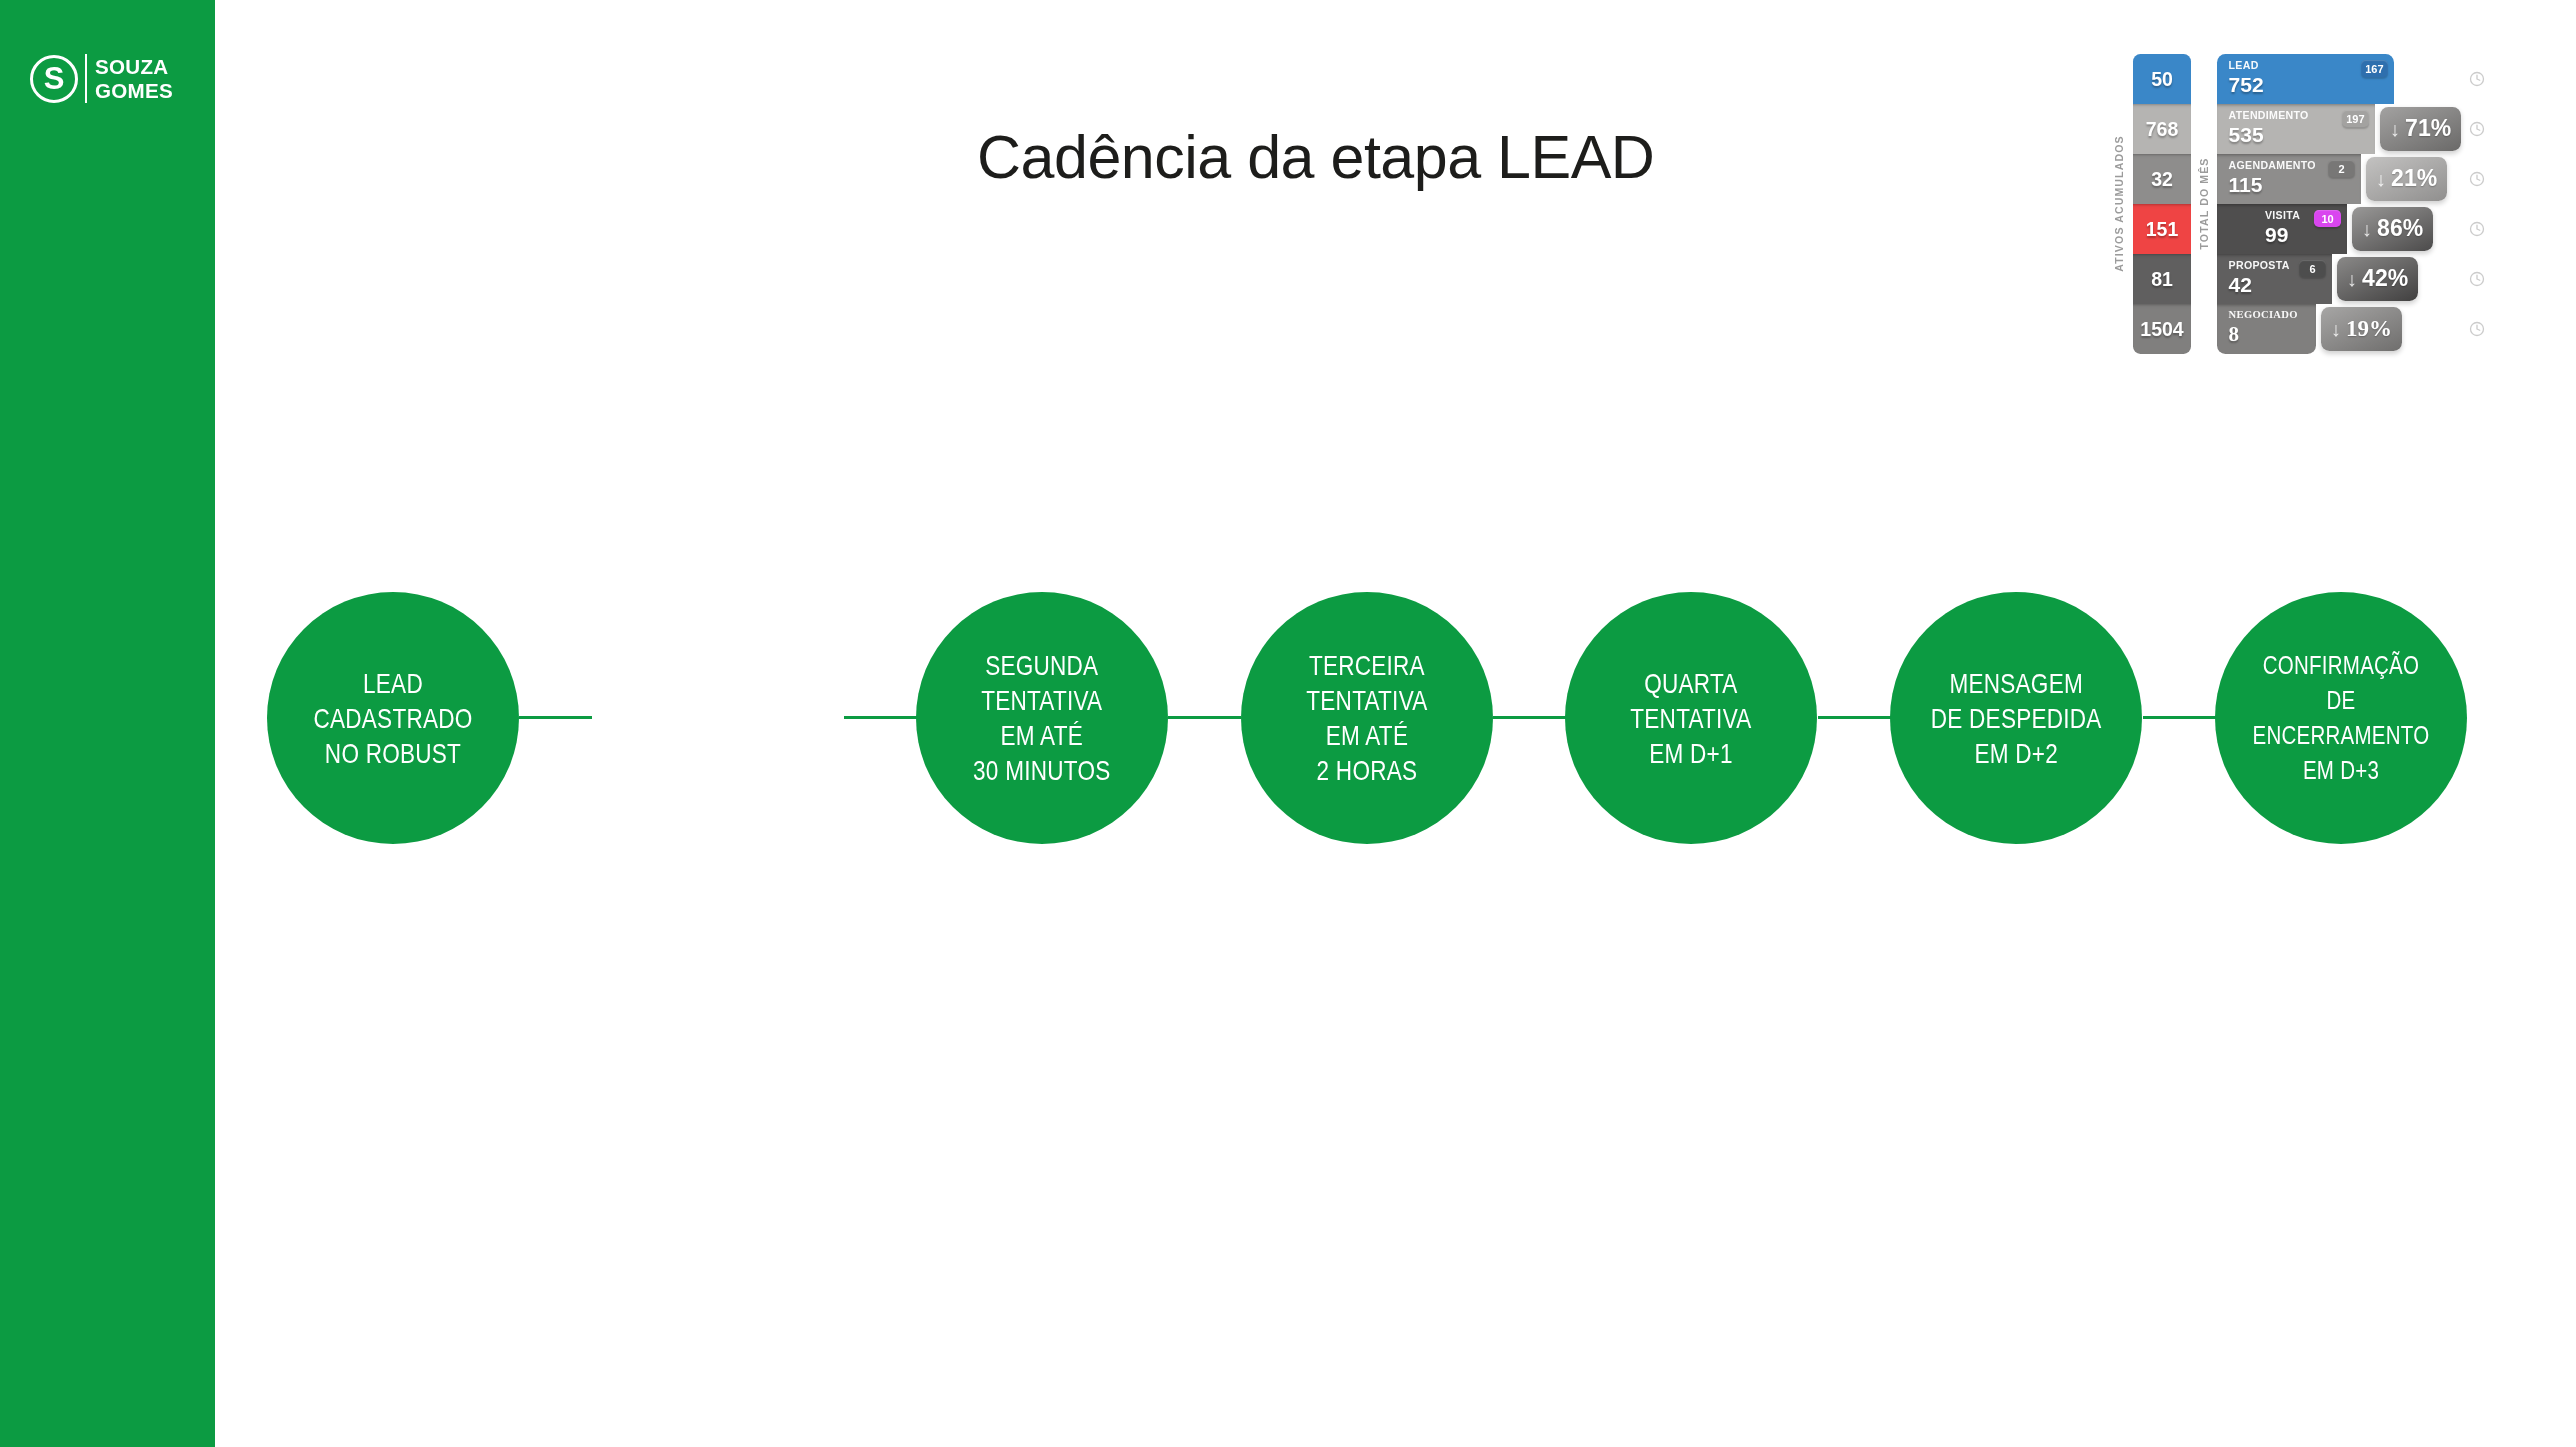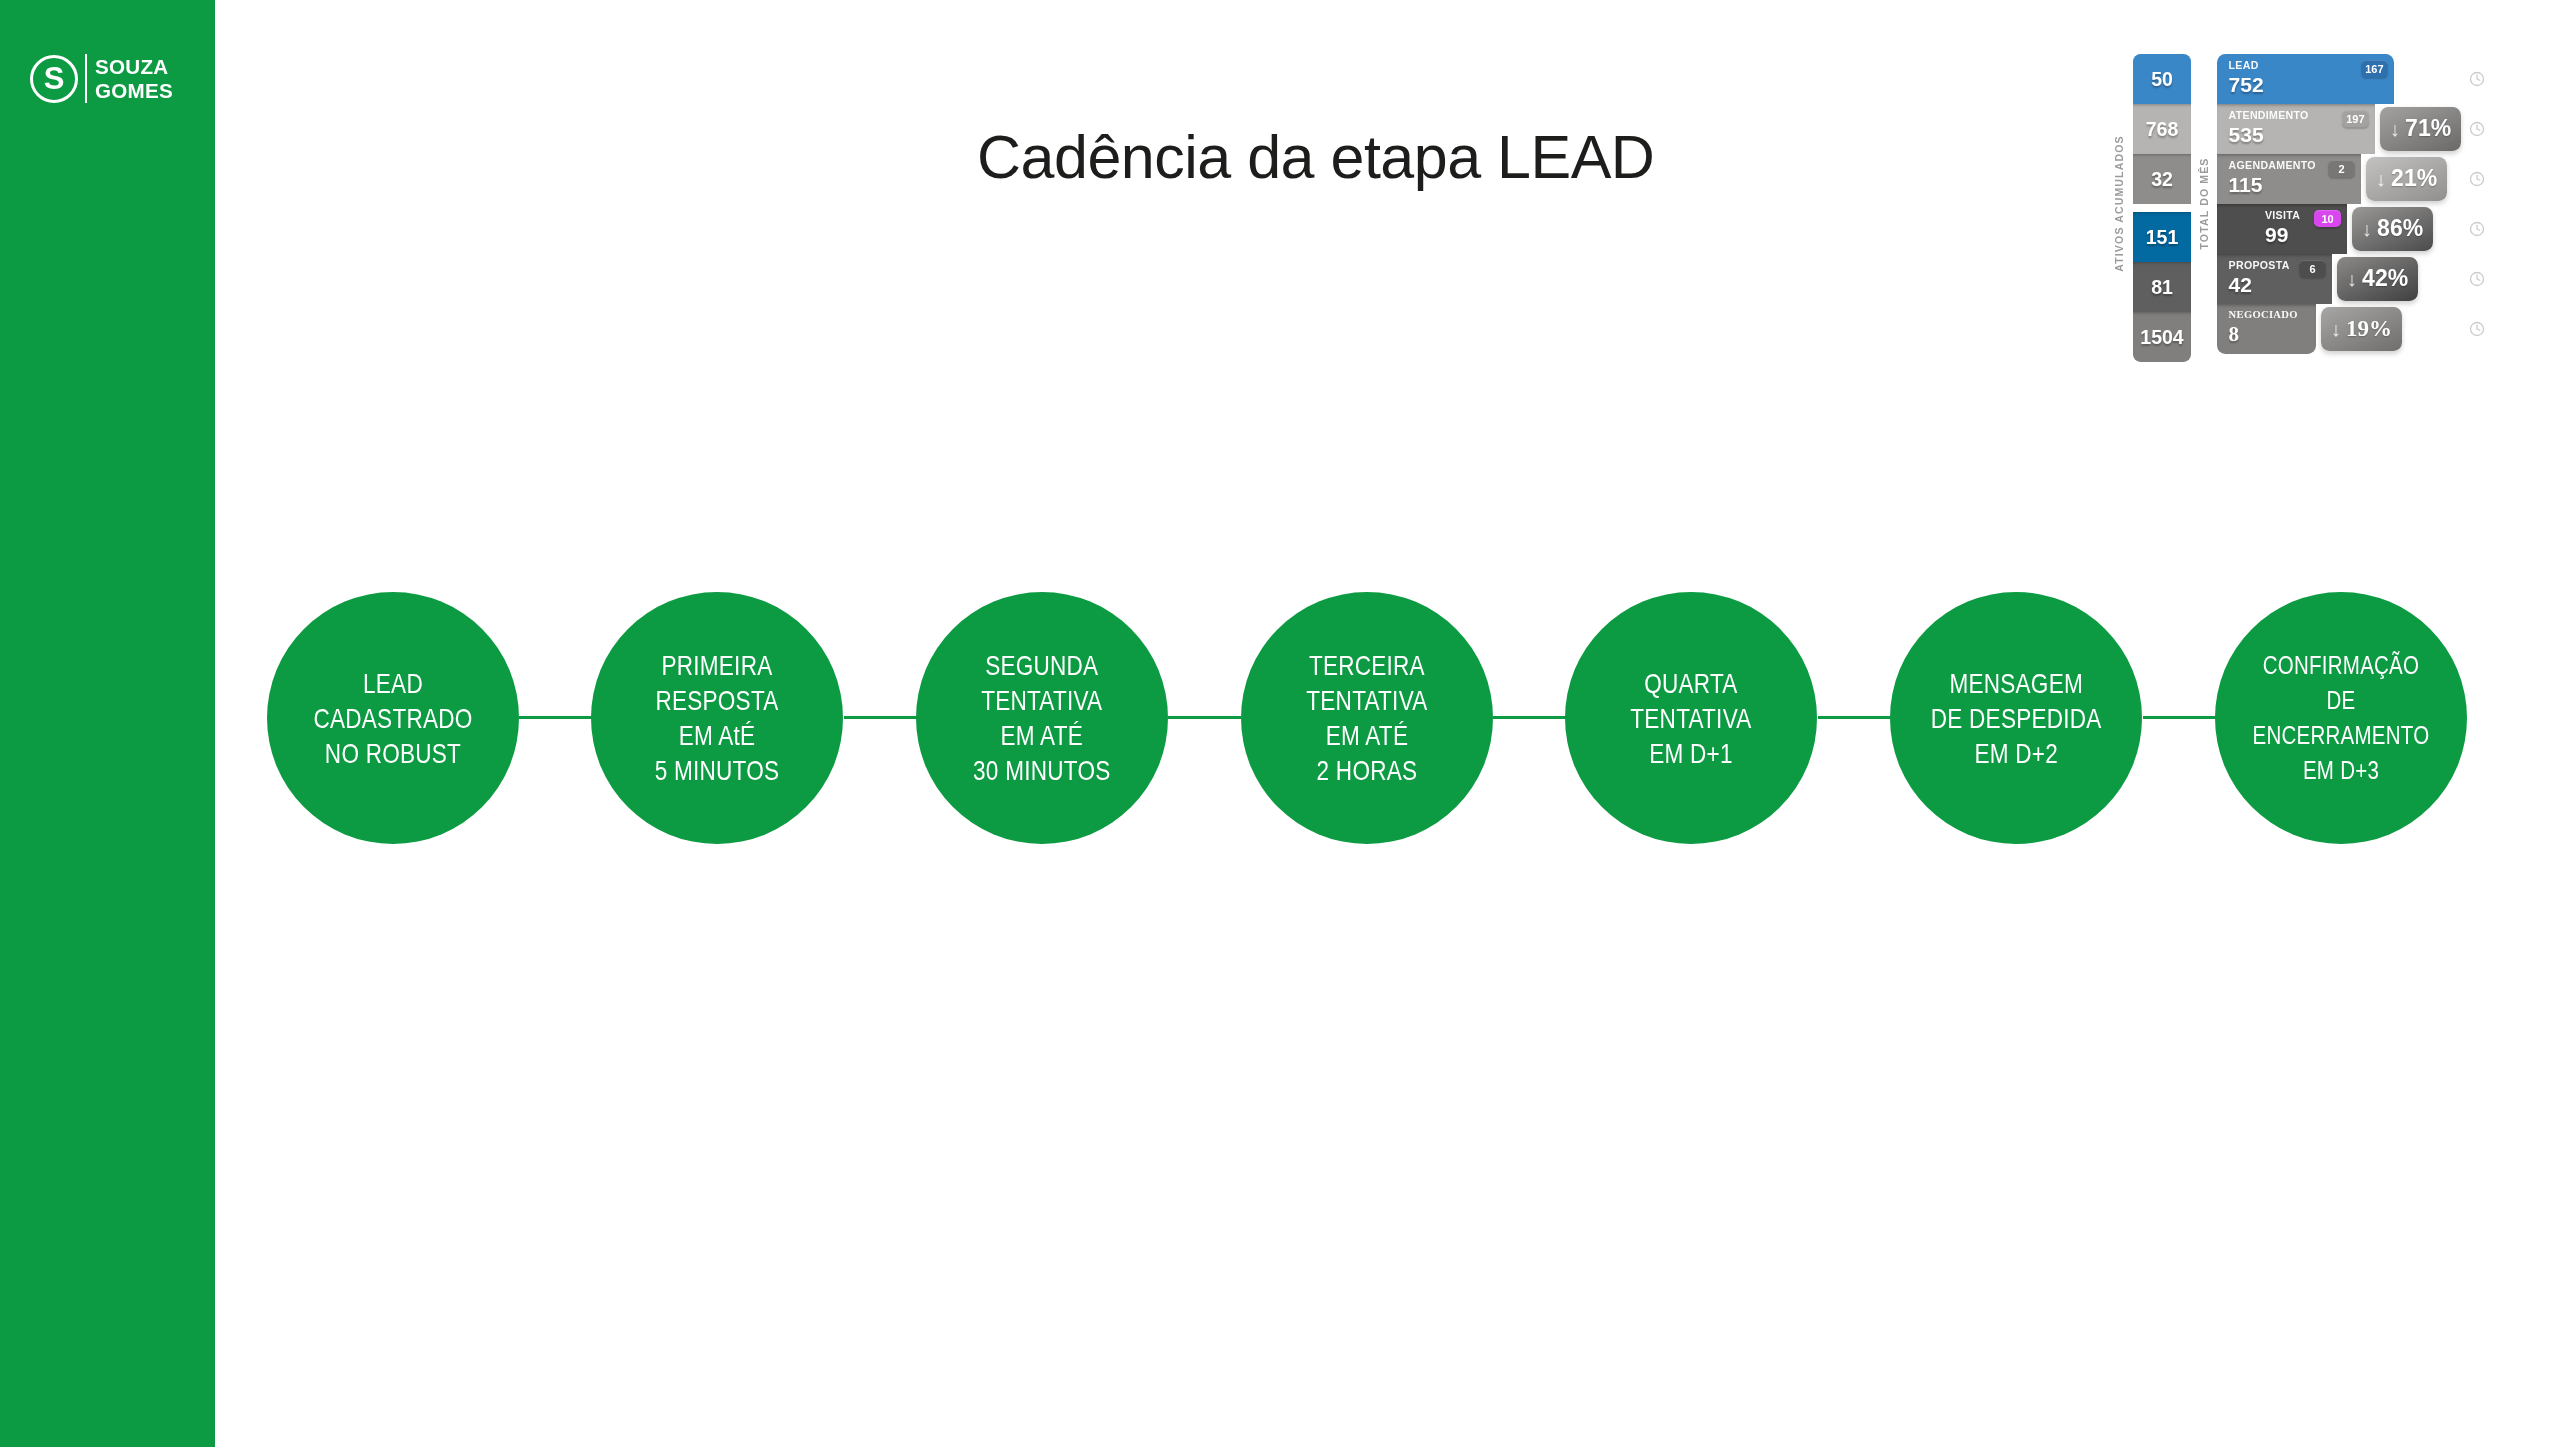--- a/index.html
+++ b/index.html
@@ -97,26 +97,20 @@
   </div>
 
   <div class="title">Cadência da etapa LEAD</div>
 
   <div class="step step-1" style="left:267px">
       <span class="step-label">LEAD
 CADASTRADO
 NO ROBUST</span>
     </div>
   <div class="connector" style="left:519px"></div>
-  <div class="step step-2" style="left:591px">
-      <span class="step-label">PRIMEIRA
-RESPOSTA
-EM AtÉ
-5 MINUTOS</span>
-    </div>
   <div class="connector" style="left:844px"></div>
   <div class="step step-3" style="left:916px">
       <span class="step-label">SEGUNDA
 TENTATIVA
 EM ATÉ
 30 MINUTOS</span>
     </div>
   <div class="connector" style="left:1168px"></div>
   <div class="step step-4" style="left:1241px">
       <span class="step-label">TERCEIRA
@@ -142,21 +136,21 @@
 DE ENCERRAMENTO
 EM D+3</span>
     </div>
 
   <div class="v-label" style="left:1970px;top:196px">ATIVOS ACUMULADOS</div>
 
   <div class="acc-col">
     <div class="acc-row" style="background: rgb(58, 135, 200);">50</div>
     <div class="acc-row" style="background: rgb(181, 180, 178);">768</div>
     <div class="acc-row" style="background: rgb(142, 141, 140);">32</div>
-    <div class="acc-row" style="background: #0369a1; margin-top: 8px;">151</div>
+    <div class="acc-row" style="background: #ef4444;">151</div>
     <div class="acc-row" style="background: rgb(96, 95, 95);">81</div>
     <div class="acc-row" style="background: rgb(128, 127, 126);">1504</div>
   </div>
 
   <div class="v-label" style="left:2055px;top:196px">TOTAL DO MÊS</div>
 
   <div class="bars">
     <div class="bar" style="background: rgb(58, 135, 200); width: 177px;">
       <div class="bar-name">LEAD</div>
       <div class="bar-value">752</div>

